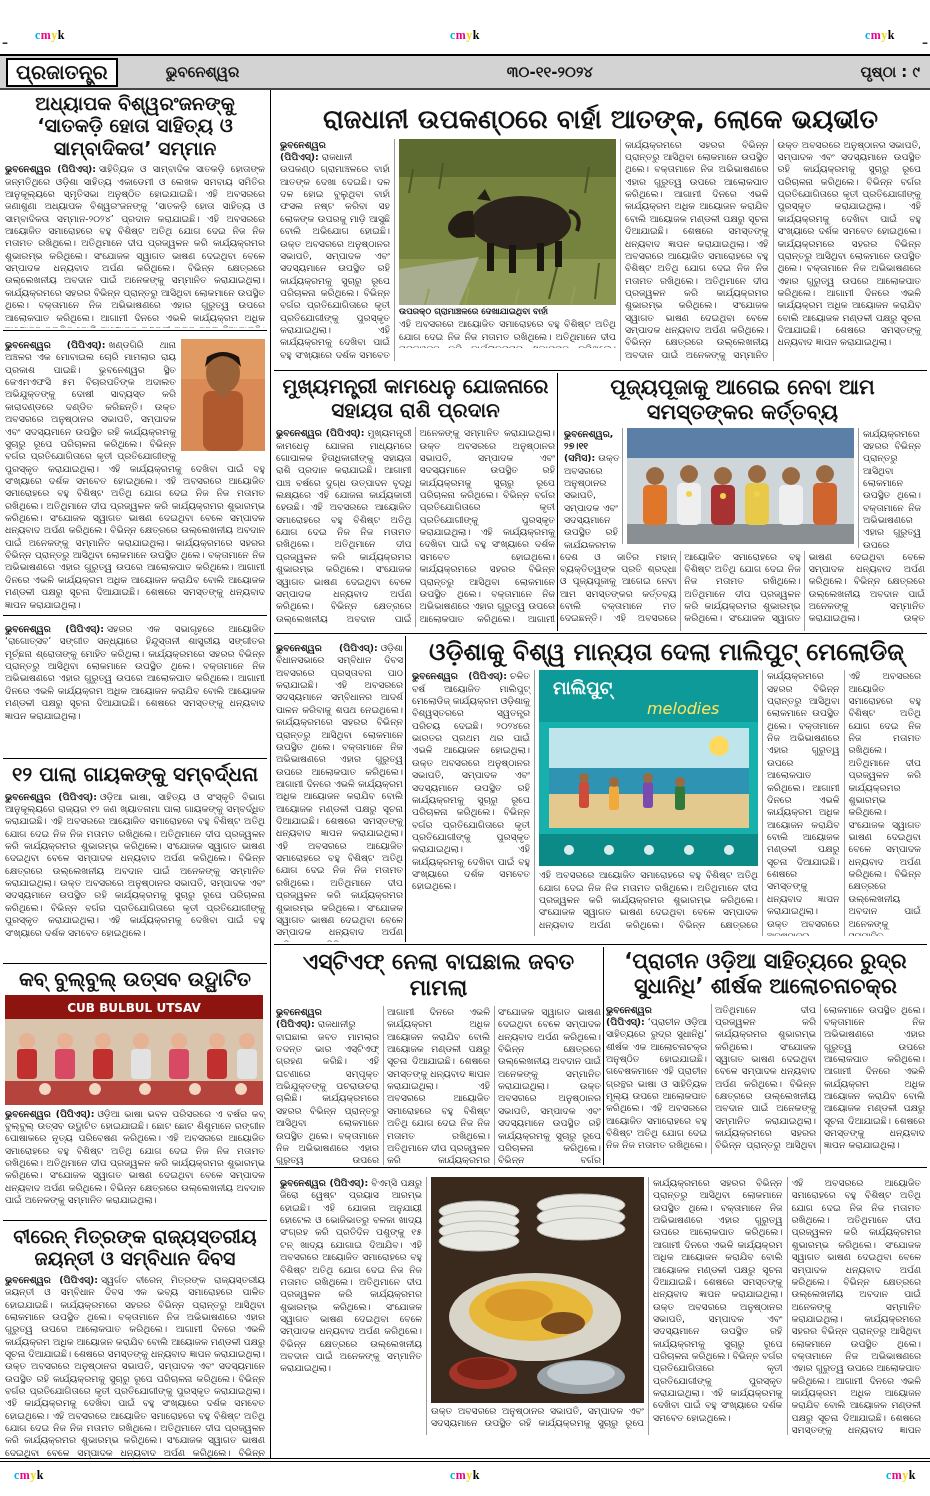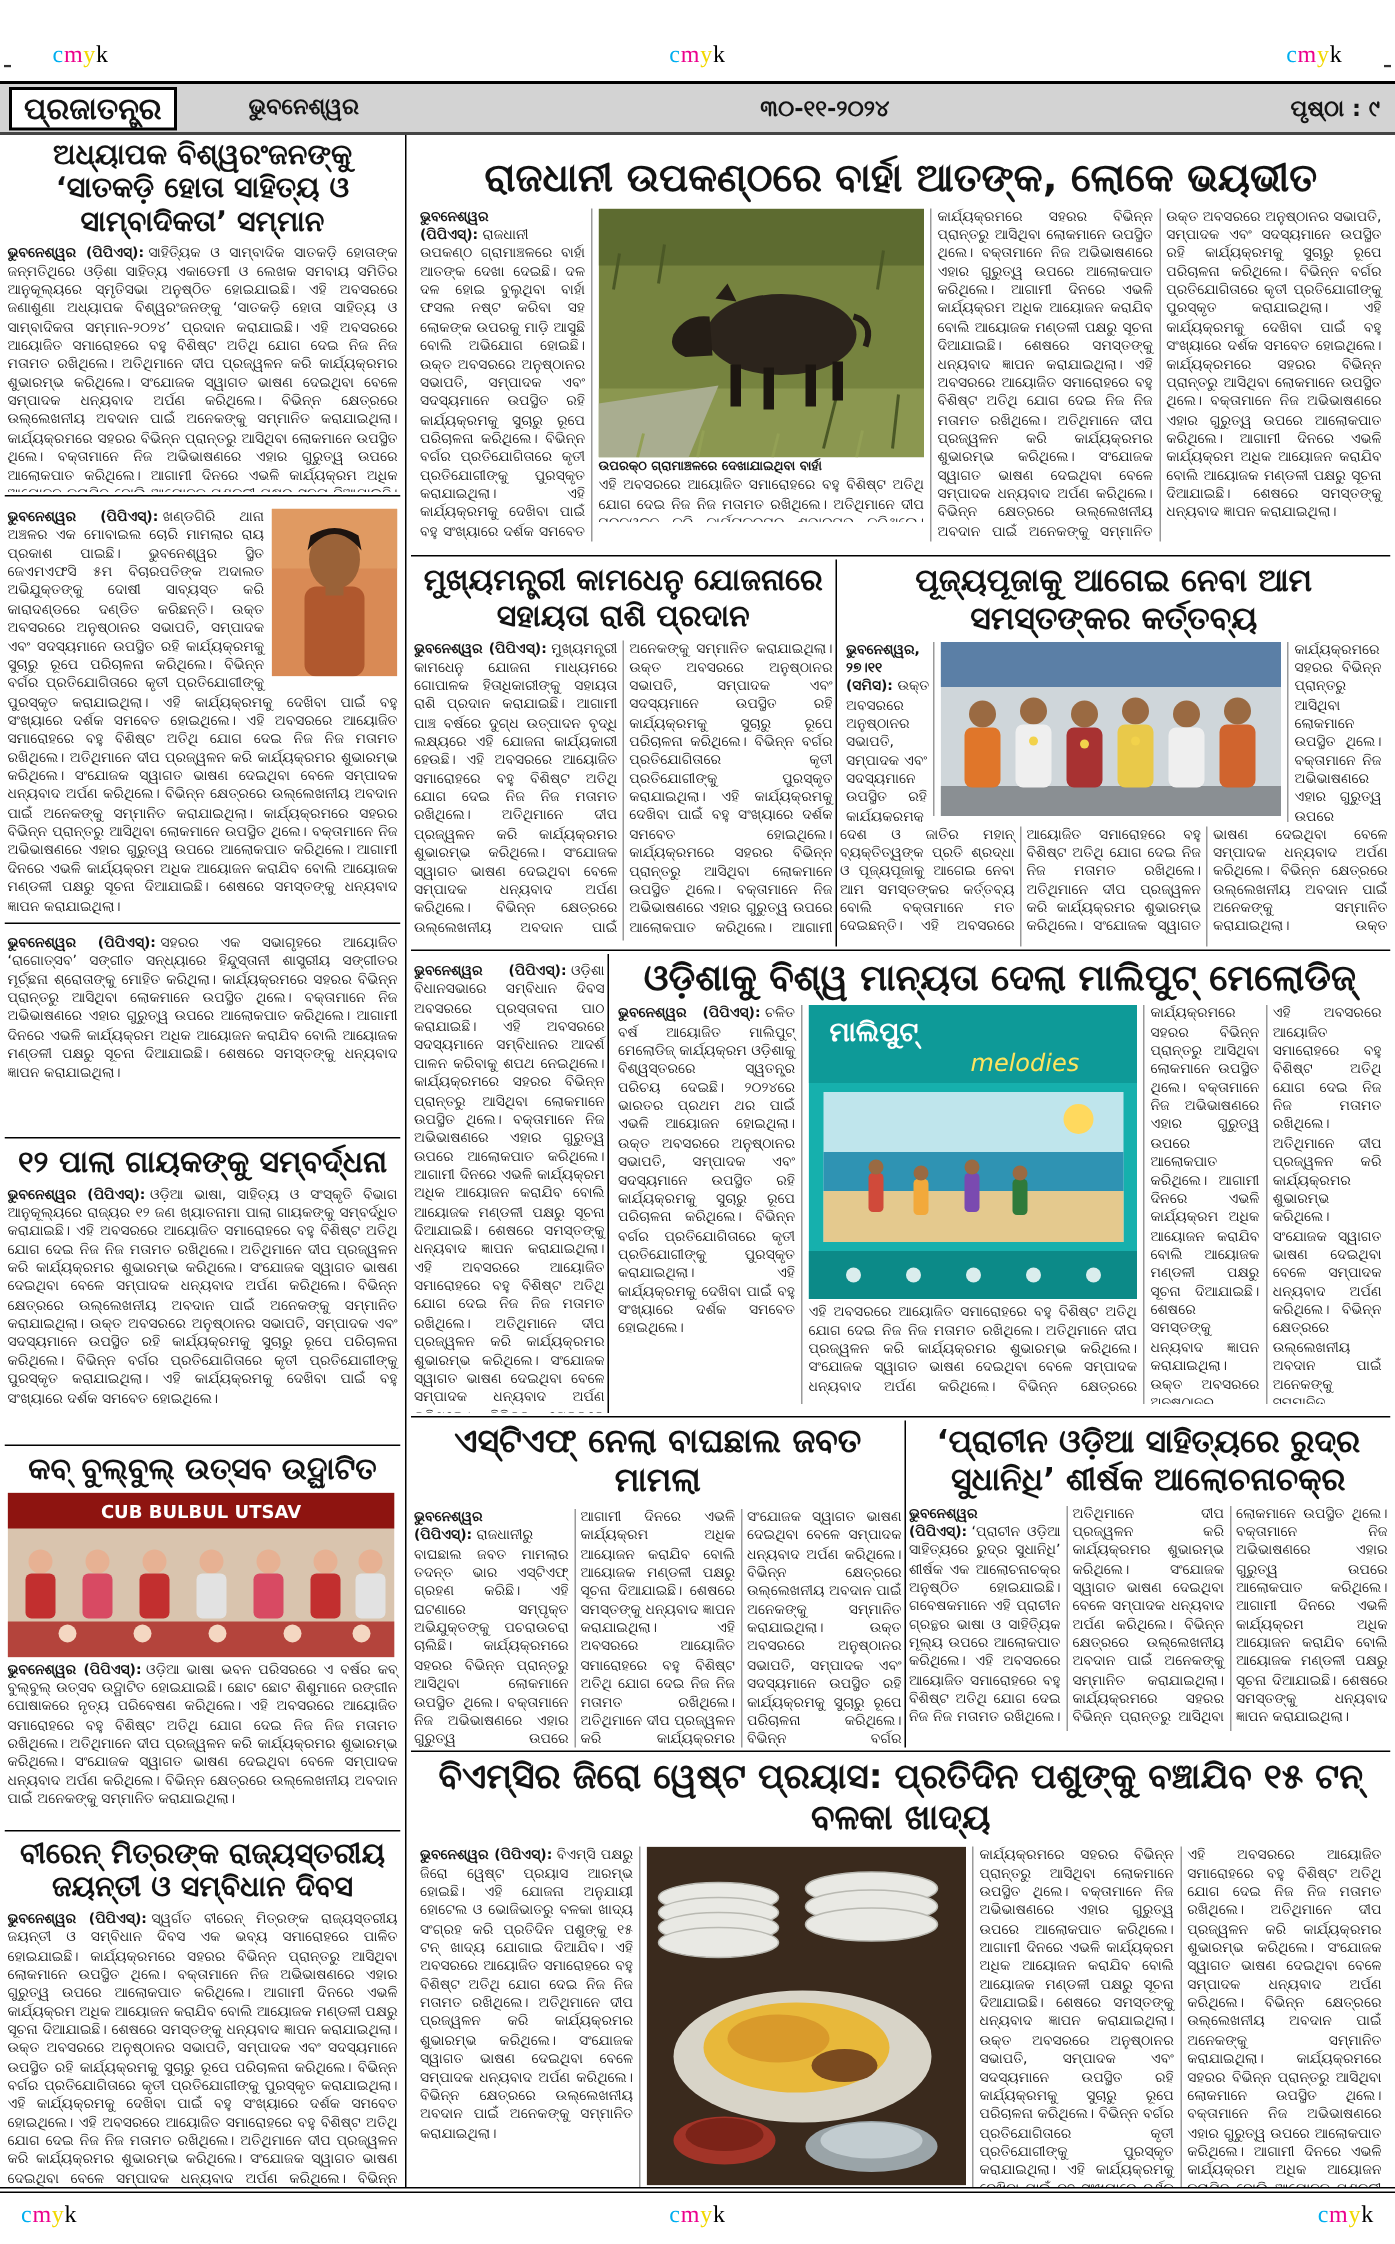--- a/index.html
+++ b/index.html
@@ -6,34 +6,34 @@
   html,body { background:#ffffff; }
   body {
     width:930px; height:1496px; overflow:hidden;
     font-family:"DejaVu Sans", sans-serif; color:#141414;
     position:relative;
   }
   
   .strip { height:54px; position:relative; }
   .strip .marks { position:absolute; top:28px; left:0; right:0;
     display:flex; justify-content:space-between; padding:0 35px; }
-  .cmyk { font-family:"Liberation Serif", serif; font-weight:normal; font-size:16px; letter-spacing:.5px; }
+  .cmyk { font-family:"Liberation Serif", serif; font-weight:bold; font-size:12px; letter-spacing:.5px; }
   .cmyk .c{color:#00AEEF}.cmyk .m{color:#EC008C}.cmyk .y{color:#F2D800}.cmyk .k{color:#000}
   .dash { position:absolute; font-weight:bold; color:#333; font-size:12px; }
   
   .masthead {
     height:36px; background:#d3d3d3;
     border-top:2px solid #000; border-bottom:2px solid #444;
     display:flex; align-items:center; font-weight:bold;
   }
   .paper-box {
     border:2px solid #000; background:#fff; padding:1px 8px 2px;
     font-size:20px; margin-left:6px; line-height:1.1;
   }
-  .edition { font-size:15px; margin-left:48px;font-family:Liberation Mono, monospace; }
+  .edition { font-size:15px; margin-left:48px; }
   .mdate { font-size:15px; flex:1; text-align:center; }
   .pageno { font-size:15px; margin-right:10px; }
   
   .content { display:flex; height:1368px; overflow:hidden; padding:0 3px; }
   .leftcol { width:264px; overflow:hidden; }
   .vsep { width:1px; background:#000; margin:0 3px; }
   .main { flex:1; overflow:hidden;margin-top:12px; }
   .rule { border-top:1px solid #000; margin:2px 0; }
   .art { overflow:hidden; padding:2px 2px; position:relative; }
   h2 { font-weight:bold; text-align:center; line-height:1.18; letter-spacing:0; }
@@ -300,21 +300,20 @@
         <div class="body cols3" style="margin-top:5px; height:176px;"><b class="dl">ଭୁବନେଶ୍ୱର (ପିପିଏସ୍):</b><span>ରାଜଧାନୀରୁ ବାଘଛାଲ ଜବତ ମାମଲାର ତଦନ୍ତ ଭାର ଏସ୍ଟିଏଫ୍ ଗ୍ରହଣ କରିଛି। ଏହି ଘଟଣାରେ ସମ୍ପୃକ୍ତ ଅଭିଯୁକ୍ତଙ୍କୁ ପଚରାଉଚରା ଚାଲିଛି।</span> <span>କାର୍ଯ୍ୟକ୍ରମରେ ସହରର ବିଭିନ୍ନ ପ୍ରାନ୍ତରୁ ଆସିଥିବା ଲୋକମାନେ ଉପସ୍ଥିତ ଥିଲେ। ବକ୍ତାମାନେ ନିଜ ଅଭିଭାଷଣରେ ଏହାର ଗୁରୁତ୍ୱ ଉପରେ ଆଲୋକପାତ କରିଥିଲେ। ଆଗାମୀ ଦିନରେ ଏଭଳି କାର୍ଯ୍ୟକ୍ରମ ଅଧିକ ଆୟୋଜନ କରାଯିବ ବୋଲି ଆୟୋଜକ ମଣ୍ଡଳୀ ପକ୍ଷରୁ ସୂଚନା ଦିଆଯାଇଛି। ଶେଷରେ ସମସ୍ତଙ୍କୁ ଧନ୍ୟବାଦ ଜ୍ଞାପନ କରାଯାଇଥିଲା।</span> <span>ଏହି ଅବସରରେ ଆୟୋଜିତ ସମାରୋହରେ ବହୁ ବିଶିଷ୍ଟ ଅତିଥି ଯୋଗ ଦେଇ ନିଜ ନିଜ ମତାମତ ରଖିଥିଲେ। ଅତିଥିମାନେ ଦୀପ ପ୍ରଜ୍ୱଳନ କରି କାର୍ଯ୍ୟକ୍ରମର ଶୁଭାରମ୍ଭ କରିଥିଲେ। ସଂଯୋଜକ ସ୍ୱାଗତ ଭାଷଣ ଦେଇଥିବା ବେଳେ ସମ୍ପାଦକ ଧନ୍ୟବାଦ ଅର୍ପଣ କରିଥିଲେ। ବିଭିନ୍ନ କ୍ଷେତ୍ରରେ ଉଲ୍ଲେଖନୀୟ ଅବଦାନ ପାଇଁ ଅନେକଙ୍କୁ ସମ୍ମାନିତ କରାଯାଇଥିଲା।</span> <span>ଉକ୍ତ ଅବସରରେ ଅନୁଷ୍ଠାନର ସଭାପତି, ସମ୍ପାଦକ ଏବଂ ସଦସ୍ୟମାନେ ଉପସ୍ଥିତ ରହି କାର୍ଯ୍ୟକ୍ରମକୁ ସୁଚାରୁ ରୂପେ ପରିଚାଳନା କରିଥିଲେ। ବିଭିନ୍ନ ବର୍ଗର ପ୍ରତିଯୋଗିତାରେ କୃତୀ ପ୍ରତିଯୋଗୀଙ୍କୁ ପୁରସ୍କୃତ କରାଯାଇଥିଲା। ଏହି କାର୍ଯ୍ୟକ୍ରମକୁ ଦେଖିବା ପାଇଁ ବହୁ ସଂଖ୍ୟାରେ ଦର୍ଶକ ସମବେତ ହୋଇଥିଲେ।</span></div>
       </div>
       <div class="art" style="flex:1; height:100%;">
         <h2 class="h21">‘ପ୍ରାଚୀନ ଓଡ଼ିଆ ସାହିତ୍ୟରେ ରୁଦ୍ର ସୁଧାନିଧି’ ଶୀର୍ଷକ ଆଲୋଚନାଚକ୍ର</h2>
         <div class="body cols3" style="margin-top:5px; height:150px;"><b class="dl">ଭୁବନେଶ୍ୱର (ପିପିଏସ୍):</b><span>‘ପ୍ରାଚୀନ ଓଡ଼ିଆ ସାହିତ୍ୟରେ ରୁଦ୍ର ସୁଧାନିଧି’ ଶୀର୍ଷକ ଏକ ଆଲୋଚନାଚକ୍ର ଅନୁଷ୍ଠିତ ହୋଇଯାଇଛି। ଗବେଷକମାନେ ଏହି ପ୍ରାଚୀନ ଗ୍ରନ୍ଥର ଭାଷା ଓ ସାହିତ୍ୟିକ ମୂଲ୍ୟ ଉପରେ ଆଲୋକପାତ କରିଥିଲେ।</span> <span>ଏହି ଅବସରରେ ଆୟୋଜିତ ସମାରୋହରେ ବହୁ ବିଶିଷ୍ଟ ଅତିଥି ଯୋଗ ଦେଇ ନିଜ ନିଜ ମତାମତ ରଖିଥିଲେ। ଅତିଥିମାନେ ଦୀପ ପ୍ରଜ୍ୱଳନ କରି କାର୍ଯ୍ୟକ୍ରମର ଶୁଭାରମ୍ଭ କରିଥିଲେ। ସଂଯୋଜକ ସ୍ୱାଗତ ଭାଷଣ ଦେଇଥିବା ବେଳେ ସମ୍ପାଦକ ଧନ୍ୟବାଦ ଅର୍ପଣ କରିଥିଲେ। ବିଭିନ୍ନ କ୍ଷେତ୍ରରେ ଉଲ୍ଲେଖନୀୟ ଅବଦାନ ପାଇଁ ଅନେକଙ୍କୁ ସମ୍ମାନିତ କରାଯାଇଥିଲା।</span> <span>କାର୍ଯ୍ୟକ୍ରମରେ ସହରର ବିଭିନ୍ନ ପ୍ରାନ୍ତରୁ ଆସିଥିବା ଲୋକମାନେ ଉପସ୍ଥିତ ଥିଲେ। ବକ୍ତାମାନେ ନିଜ ଅଭିଭାଷଣରେ ଏହାର ଗୁରୁତ୍ୱ ଉପରେ ଆଲୋକପାତ କରିଥିଲେ। ଆଗାମୀ ଦିନରେ ଏଭଳି କାର୍ଯ୍ୟକ୍ରମ ଅଧିକ ଆୟୋଜନ କରାଯିବ ବୋଲି ଆୟୋଜକ ମଣ୍ଡଳୀ ପକ୍ଷରୁ ସୂଚନା ଦିଆଯାଇଛି। ଶେଷରେ ସମସ୍ତଙ୍କୁ ଧନ୍ୟବାଦ ଜ୍ଞାପନ କରାଯାଇଥିଲା।</span></div>
       </div>
     </div>
     <div class="rule"></div>
 
     <div class="art" style="height:298px">
-      <h2 class="h23">ବିଏମ୍ସିର ଜିରୋ ୱେଷ୍ଟ ପ୍ରୟାସ: ପ୍ରତିଦିନ ପଶୁଙ୍କୁ ବଞ୍ଚାଯିବ ୧୫ ଟନ୍ ବଳକା ଖାଦ୍ୟ</h2>
       <div class="frow" style="margin-top:5px; height:258px;">
         <div class="fcol body" style="width:150px; height:100%;"><b class="dl">ଭୁବନେଶ୍ୱର (ପିପିଏସ୍):</b><span>ବିଏମ୍ସି ପକ୍ଷରୁ ଜିରୋ ୱେଷ୍ଟ ପ୍ରୟାସ ଆରମ୍ଭ ହୋଇଛି। ଏହି ଯୋଜନା ଅନୁଯାୟୀ ହୋଟେଲ ଓ ଭୋଜିଭାତରୁ ବଳକା ଖାଦ୍ୟ ସଂଗ୍ରହ କରି ପ୍ରତିଦିନ ପଶୁଙ୍କୁ ୧୫ ଟନ୍ ଖାଦ୍ୟ ଯୋଗାଇ ଦିଆଯିବ।</span> <span>ଏହି ଅବସରରେ ଆୟୋଜିତ ସମାରୋହରେ ବହୁ ବିଶିଷ୍ଟ ଅତିଥି ଯୋଗ ଦେଇ ନିଜ ନିଜ ମତାମତ ରଖିଥିଲେ। ଅତିଥିମାନେ ଦୀପ ପ୍ରଜ୍ୱଳନ କରି କାର୍ଯ୍ୟକ୍ରମର ଶୁଭାରମ୍ଭ କରିଥିଲେ। ସଂଯୋଜକ ସ୍ୱାଗତ ଭାଷଣ ଦେଇଥିବା ବେଳେ ସମ୍ପାଦକ ଧନ୍ୟବାଦ ଅର୍ପଣ କରିଥିଲେ। ବିଭିନ୍ନ କ୍ଷେତ୍ରରେ ଉଲ୍ଲେଖନୀୟ ଅବଦାନ ପାଇଁ ଅନେକଙ୍କୁ ସମ୍ମାନିତ କରାଯାଇଥିଲା।</span></div>
         <div class="fcol" style="width:222px; height:100%;">
           <figure>
             <svg width="214" height="226" viewBox="0 0 214 226">
               <rect width="214" height="226" fill="#3a2a1d"></rect>
               <g fill="#e9e9e4" stroke="#b9b9b2" stroke-width="1">
                 <ellipse cx="48" cy="34" rx="40" ry="10"></ellipse>
                   <ellipse cx="48" cy="44" rx="40" ry="10"></ellipse>
                   <ellipse cx="48" cy="54" rx="40" ry="10"></ellipse>

